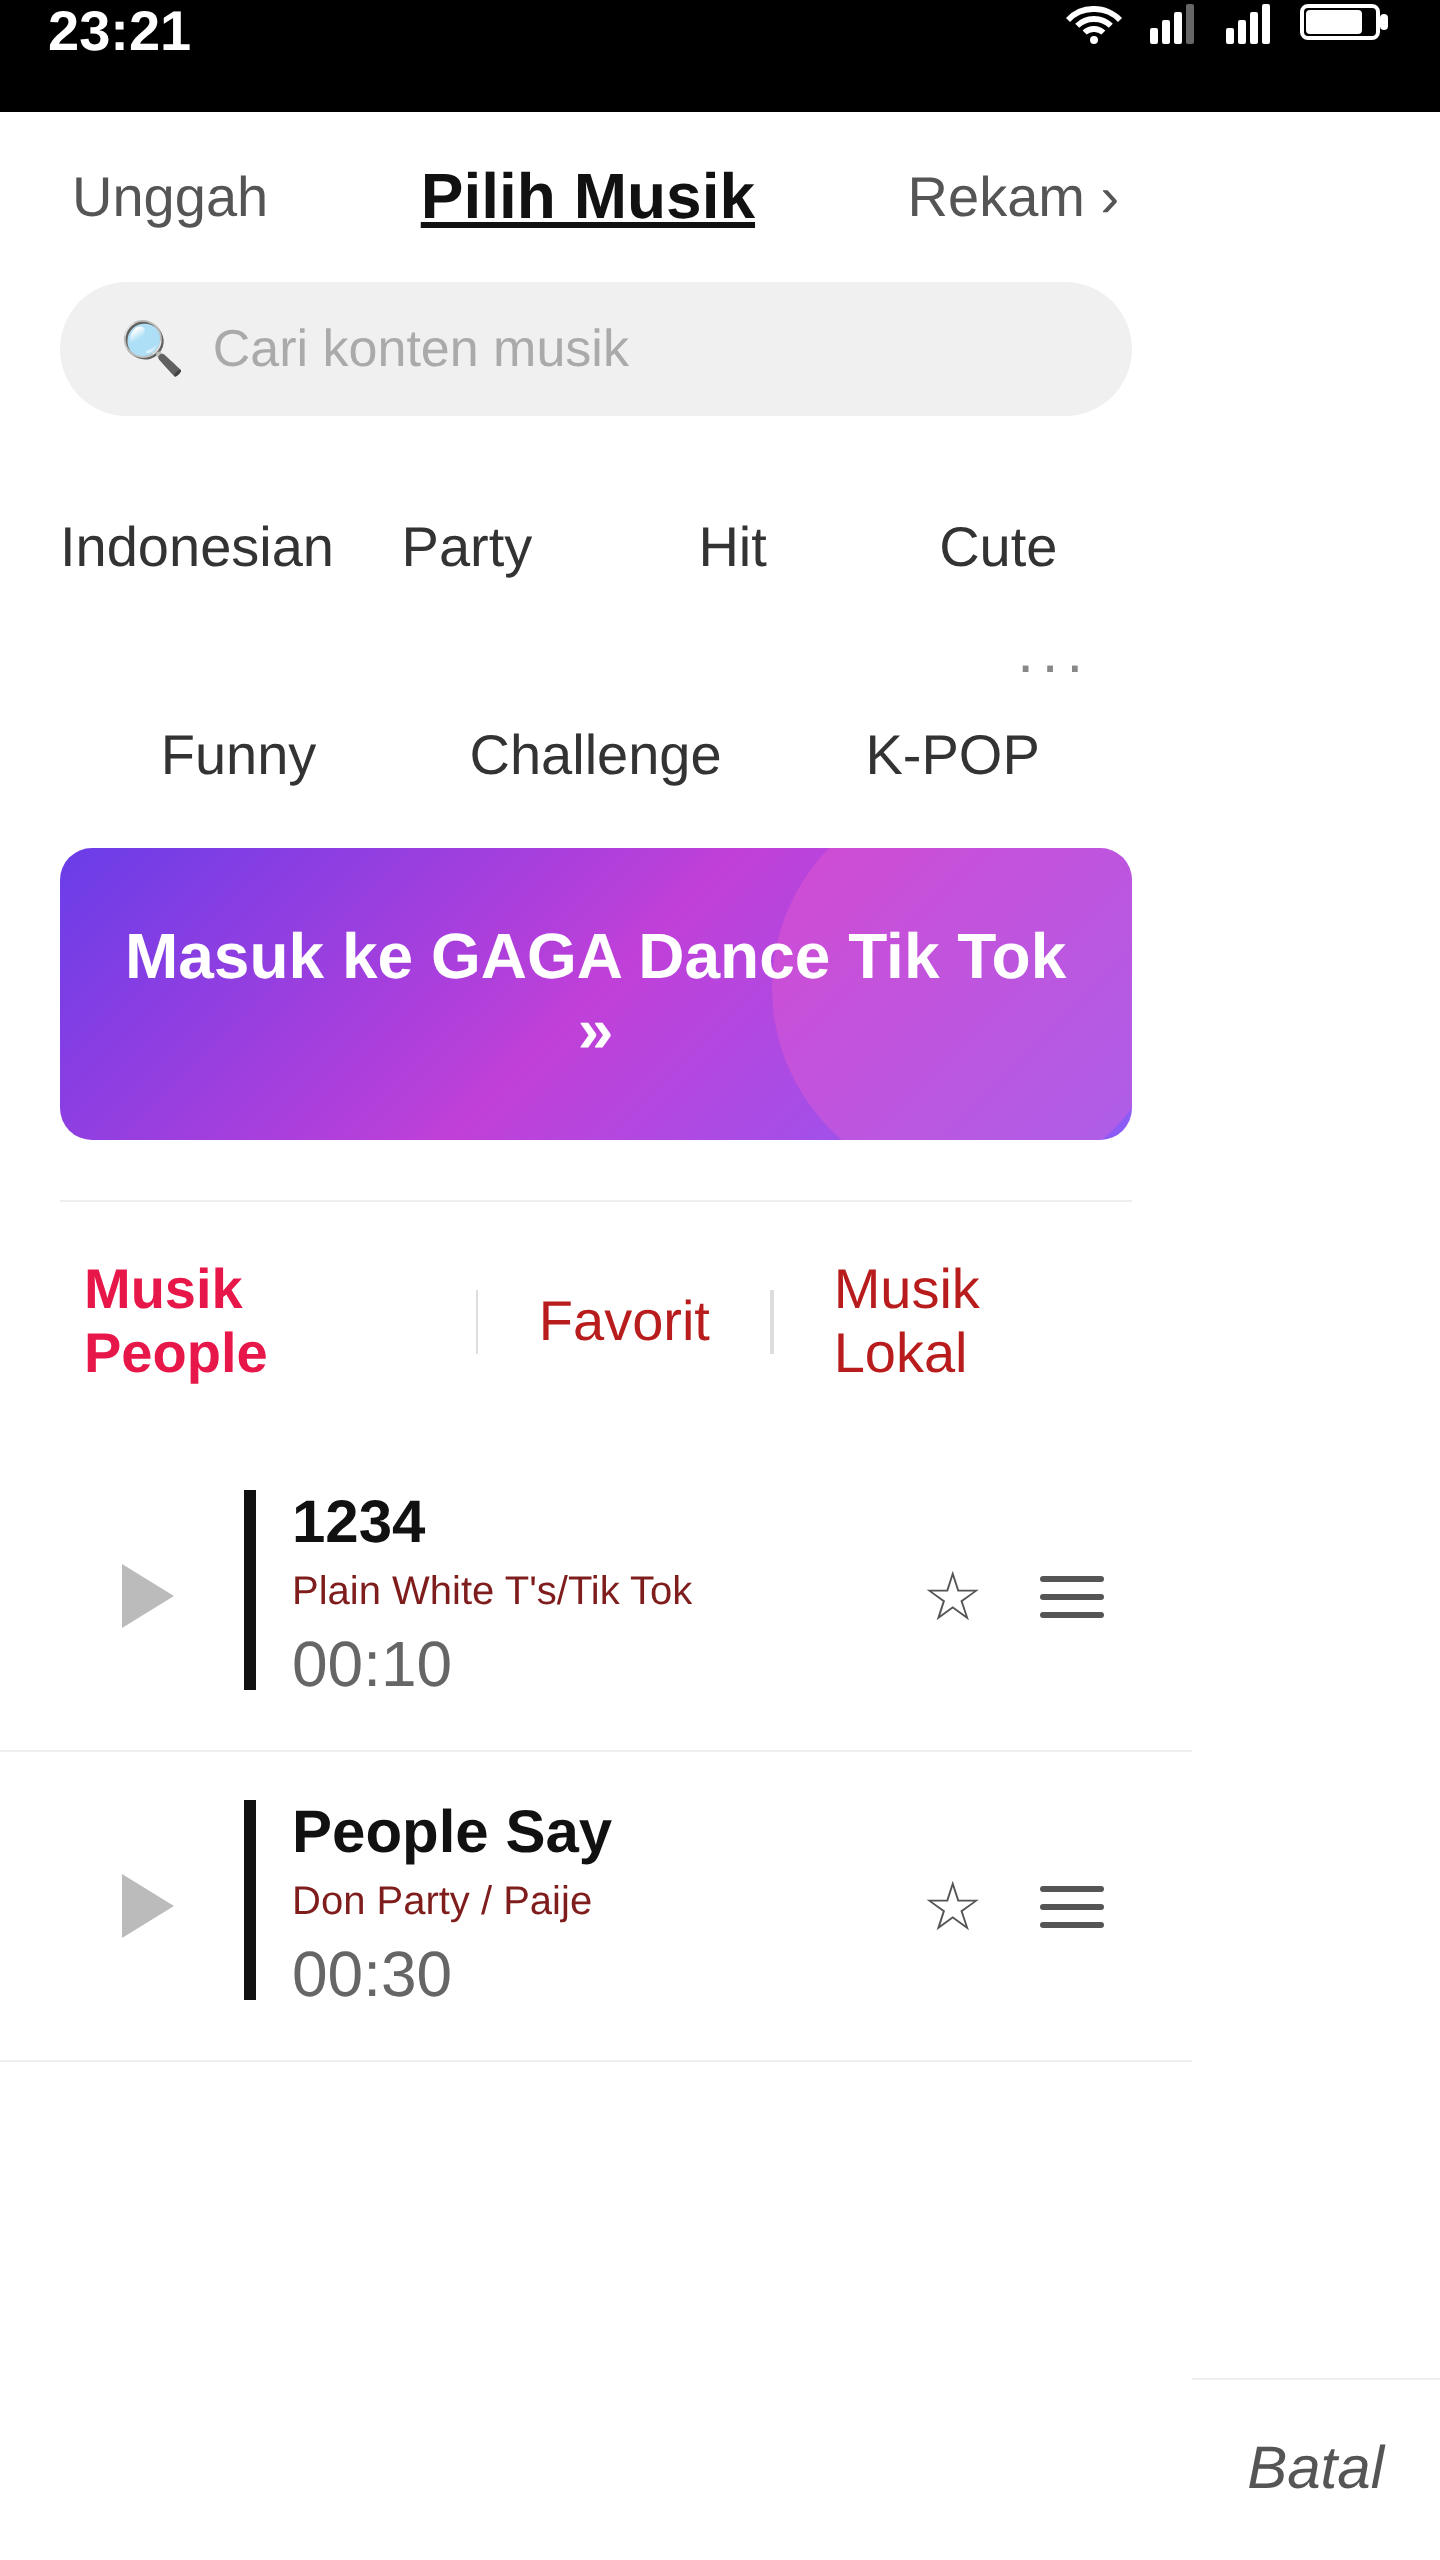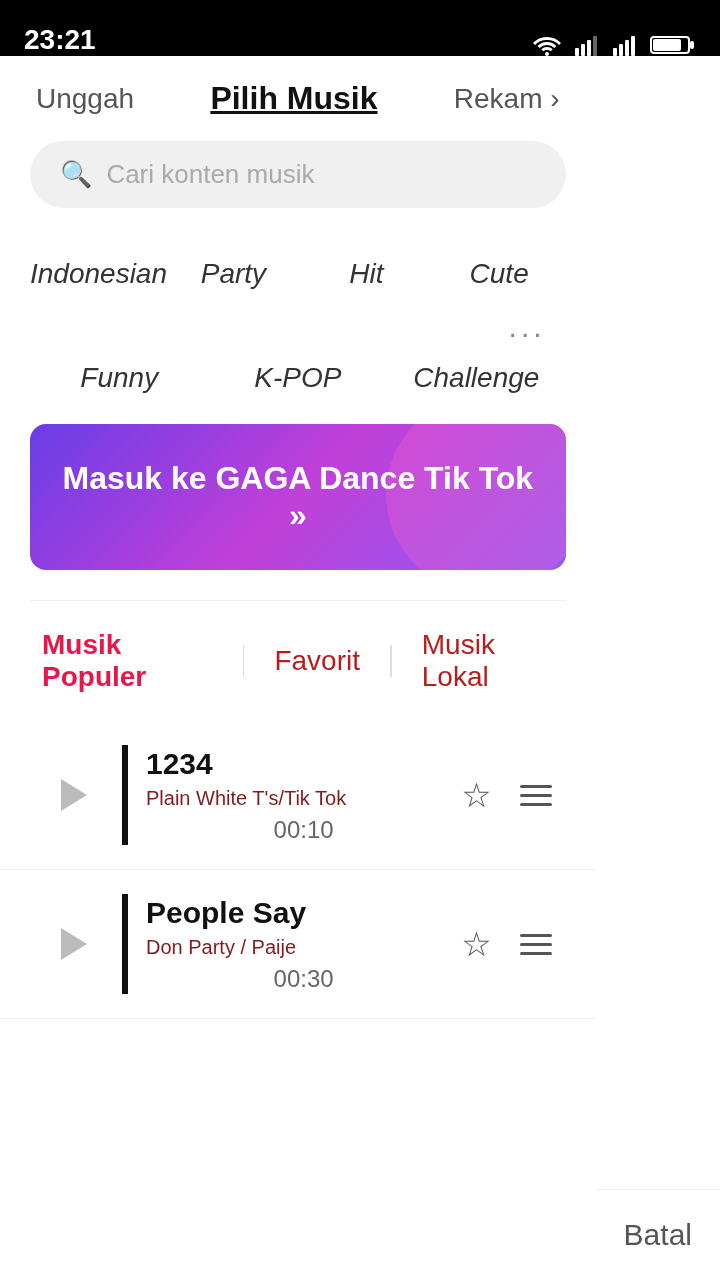--- a/index.html
+++ b/index.html
@@ -10,21 +10,21 @@
       font-family: -apple-system, 'Helvetica Neue', Arial, sans-serif;
       background: #fff;
       color: #222;
     }
 
     
     .status-bar {
       background: #000;
       color: #fff;
       display: flex;
-      align-items: flex-end;
+      align-items: flex-start;
       justify-content: space-between;
       padding: 0 24px;
       height: 56px;
     }
     .status-time {
       font-size: 28px;
       font-weight: 600;
     }
     .status-icons {
       display: flex;
@@ -80,21 +80,20 @@
     }
 
     
     .categories {
       padding: 20px 30px 0;
     }
     .cat-row {
       display: flex;
       justify-content: space-between;
       padding: 10px 0 20px;
-      font-style: italic;
     }
     .cat-item {
       font-size: 28px;
       color: #333;
       cursor: pointer;
       flex: 1;
       text-align: center;
     }
     .more-dots {
       text-align: right;
@@ -219,24 +218,23 @@
     }
     .music-artist {
       font-size: 20px;
       color: #7f1d1d;
       margin-top: 6px;
       white-space: nowrap;
       overflow: hidden;
       text-overflow: ellipsis;
     }
     .music-duration {
-      font-size: 24px;
+      font-size: 32px;
       color: #666;
       margin-top: 6px;
-      text-align: center;
     }
     .music-actions {
       display: flex;
       align-items: center;
       gap: 28px;
       flex-shrink: 0;
     }
     .star-icon, .menu-icon {
       font-size: 34px;
       color: #555;
@@ -256,20 +254,21 @@
     }
 
     
     .bottom-bar {
       display: flex;
       justify-content: center;
       padding: 28px;
       border-top: 1px solid #eee;
       background: #fff;
       margin-top: auto;
+      font-style: italic;
     }
     .batal-btn {
       font-size: 30px;
       color: #555;
       cursor: pointer;
     }
 
     
     .app-body {
       display: flex;
@@ -336,35 +335,35 @@
         <span class="cat-item">Hit</span>
         <span class="cat-item">Cute</span>
       </div>
 
       <div class="more-dots">
         <span>...</span>
       </div>
 
       <div class="cat-row">
         <span class="cat-item">Funny</span>
+        <span class="cat-item">Challenge</span>
         <span class="cat-item">K-POP</span>
-        <span class="cat-item">Challenge</span>
       </div>
     </div>
 
     <div class="banner-wrap">
       <div class="banner">
         <span class="banner-text">Masuk ke GAGA Dance Tik Tok »</span>
       </div>
     </div>
 
     <div class="divider"></div>
 
     <div class="tabs">
-      <span class="tab active">Musik Populer</span>
+      <span class="tab active">Musik People</span>
       <div class="tab-divider"></div>
       <span class="tab inactive">Favorit</span>
       <div class="tab-divider"></div>
       <span class="tab inactive">Musik Lokal</span>
     </div>
 
     <div class="music-list">
 
       <div class="music-item">
         <div class="play-btn">

